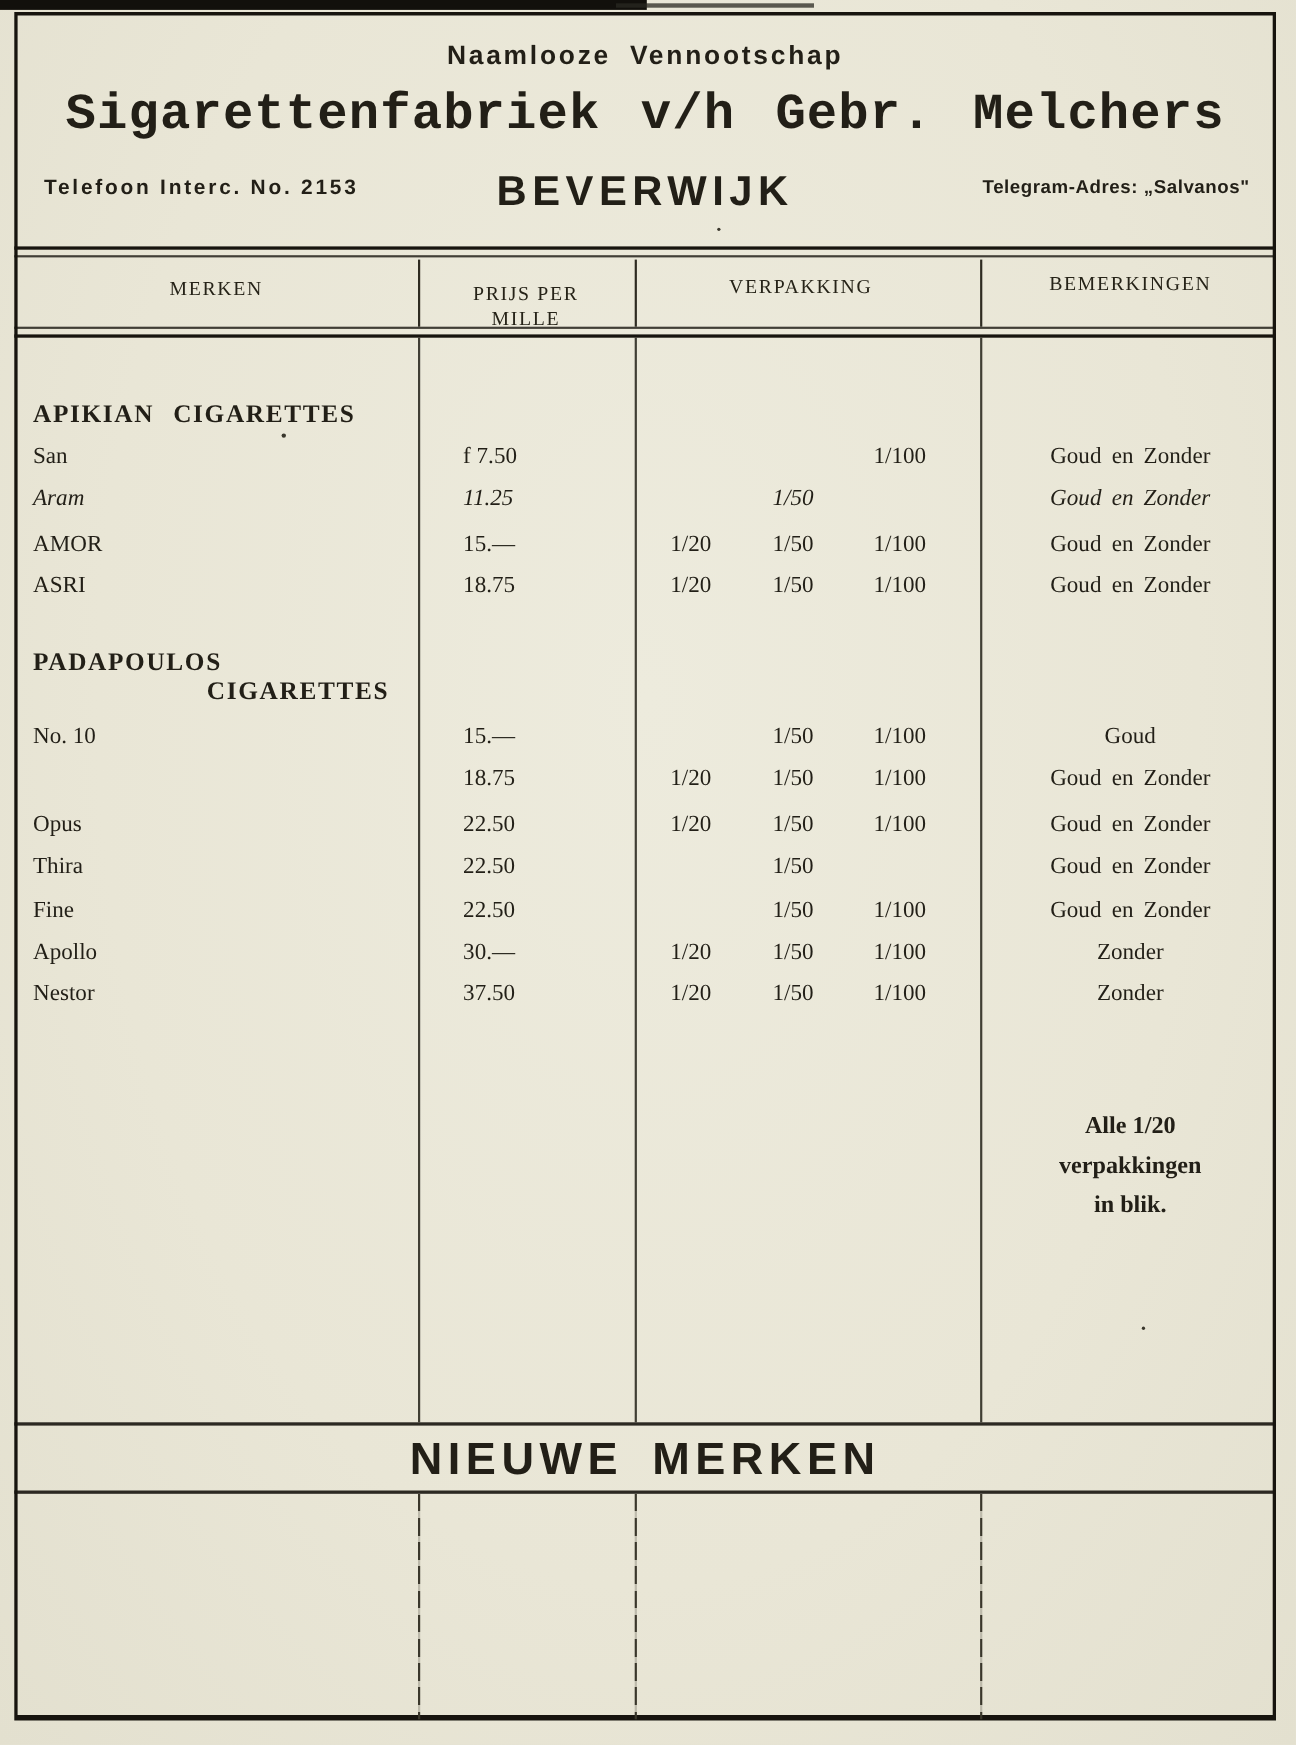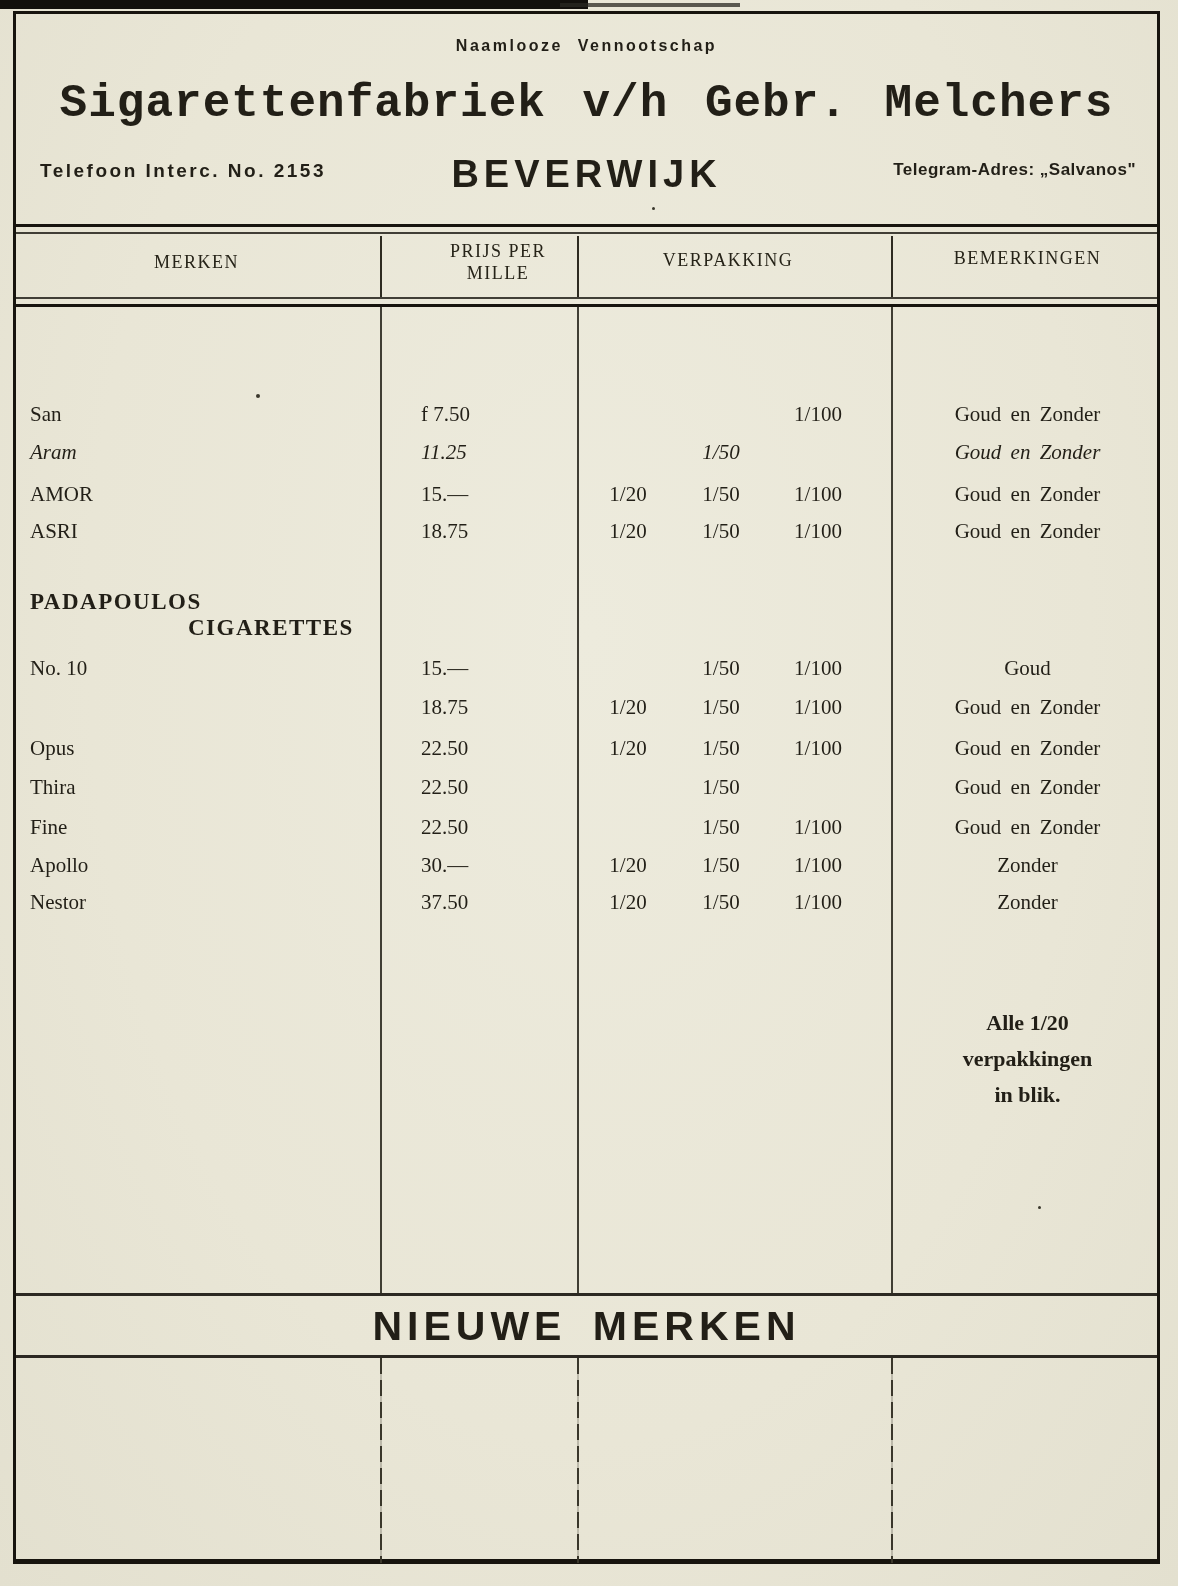--- a/index.html
+++ b/index.html
@@ -18,21 +18,21 @@
   .scanbar{position:absolute;left:0;top:0;width:588px;height:9px;background:#12100c;}
   .scanbar2{position:absolute;left:560px;top:3px;width:180px;height:4px;background:#2a2822;opacity:.75;}
   .speck{position:absolute;width:4px;height:4px;border-radius:50%;background:#3a372c;}
   
   .frame{
     position:absolute;left:13px;top:11px;width:1147px;height:1553px;
     border:3px solid #17140e;border-bottom-width:5px;box-sizing:border-box;
   }
   
   .mast-sub{position:absolute;left:13px;width:1147px;top:37px;text-align:center;
-    font-family:"Liberation Sans",sans-serif;font-weight:bold;font-size:16px;
+    font-family:"Liberation Sans",sans-serif;font-weight:bold;font-size:24px;
     letter-spacing:2.5px;word-spacing:8px;}
   .mast-title{position:absolute;left:13px;width:1147px;top:78px;text-align:center;
     font-family:Liberation Mono, monospace;font-weight:bold;font-size:46px;
     letter-spacing:1px;word-spacing:8px;}
   .mast-phone{position:absolute;left:40px;top:160px;
     font-family:"Liberation Sans",sans-serif;font-weight:bold;font-size:19px;
     letter-spacing:2.5px;}
   .mast-city{position:absolute;left:13px;width:1147px;top:153px;text-align:center;
     font-family:"Liberation Sans",sans-serif;font-weight:bold;font-size:38px;
     letter-spacing:5px;}
@@ -50,21 +50,21 @@
   
   .vline{position:absolute;width:2px;background:#2e2b21;}
   .v-head{top:236px;height:61px;}
   .v-body{top:307px;height:986px;opacity:.9;}
   .v-foot{top:1358px;height:205px;
     background:repeating-linear-gradient(to bottom,#3a372b 0 16px,rgba(58,55,43,.25) 16px 22px);}
   .vx1{left:380px;} .vx2{left:577px;} .vx3{left:891px;}
   
   .colhead{position:absolute;font-size:18px;letter-spacing:1.5px;text-align:center;color:#262318;}
   .ch1{left:13px;width:367px;top:252px;}
-  .ch2{left:381px;width:194px;top:240px;line-height:22px;margin-left:20px;}
+  .ch2{left:381px;width:194px;top:256px;line-height:22px;}
   .ch3{left:578px;width:300px;top:250px;}
   .ch4{left:892px;width:271px;top:248px;}
   
   .row{position:absolute;left:13px;width:1150px;height:40px;line-height:40px;font-size:21px;}
   .row span{position:absolute;display:block;white-space:nowrap;}
   .c-name{left:17px;width:350px;text-align:left;}
   .c-price{left:368px;width:180px;text-align:left;margin-left:40px;}
   .c-p20{left:565px;width:100px;text-align:center;}
   .c-p50{left:665px;width:86px;text-align:center;}
   .c-p100{left:749px;width:112px;text-align:center;}
@@ -114,20 +114,23 @@
   <div class="vline v-head vx2"></div>
   <div class="vline v-head vx3"></div>
 
   <div class="hrule r-b1"></div>
   <div class="hrule r-b2"></div>
 
   <div class="vline v-body vx1"></div>
   <div class="vline v-body vx2"></div>
   <div class="vline v-body vx3"></div>
 
+  <div class="row heading" style="top:360px;">
+    <span class="c-name">APIKIAN CIGARETTES</span>
+  </div>
 
   <div class="row" style="top:394px;">
     <span class="c-name">San</span>
     <span class="c-price">f 7.50</span>
     <span class="c-p20"></span>
     <span class="c-p50"></span>
     <span class="c-p100">1/100</span>
     <span class="c-remark">Goud en Zonder</span>
   </div>
   <div class="row" style="top:432px;font-style:italic;">

